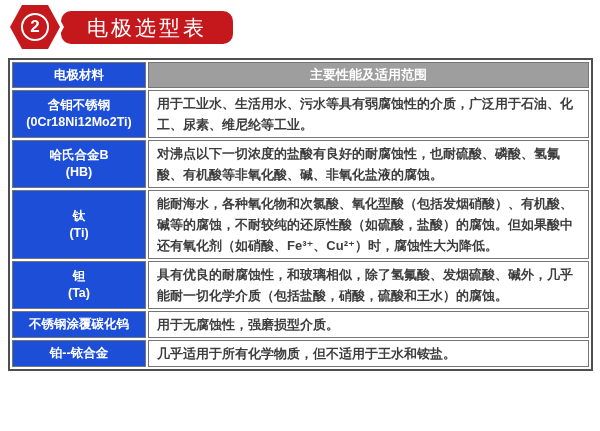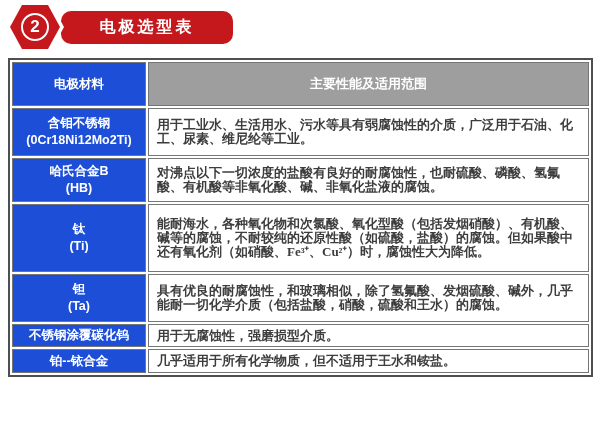--- a/index.html
+++ b/index.html
@@ -18,22 +18,22 @@
   .title-pill{
     position:absolute;
     left:61px;top:11px;
     width:172px;height:33px;
     background:#c5181d;
     border-radius:10px;
     display:flex;align-items:center;justify-content:center;
   }
   .title-pill span{
     color:#ffffff;
-    font-size:16px;
-    font-weight:bold;
+    font-size:21px;
+    font-weight:normal;
     letter-spacing:3px;
   }
   .hex-outer{
     position:absolute;
     left:6px;top:1px;
     width:58px;height:52px;
     background:#ffffff;
     clip-path:polygon(24% 0,76% 0,100% 50%,76% 100%,24% 100%,0 50%);
     display:flex;align-items:center;justify-content:center;
     z-index:2;
@@ -78,31 +78,30 @@
     font-size:12.5px;
     line-height:17px;
     padding:2px 2px;
   }
   th.desc-h{
     background:#9e9e9e;
     color:#ffffff;
     text-align:center;
     font-weight:bold;
     font-size:13px;
-    padding:12px 4px;
+    padding:3px 4px;
   }
   td.desc{
     background:#ffffff;
     color:#3d3d3d;
     font-size:13px;
     font-weight:600;
-    line-height:14px;
+    line-height:21px;
     padding:2px 8px;
     text-align:left;
-    font-family:Liberation Serif, serif;
   }
   tr.h-row{height:24px;}
   tr.r0{height:48px;margin-top:40px;}
   tr.r1{height:44px;}
   tr.r2{height:62px;}
   tr.r3{height:68px;}
   tr.r4{height:48px;}
   tr.r5{height:23px;}
   tr.r6{height:24px;}
   .mat-sub{display:block;font-weight:bold;}

